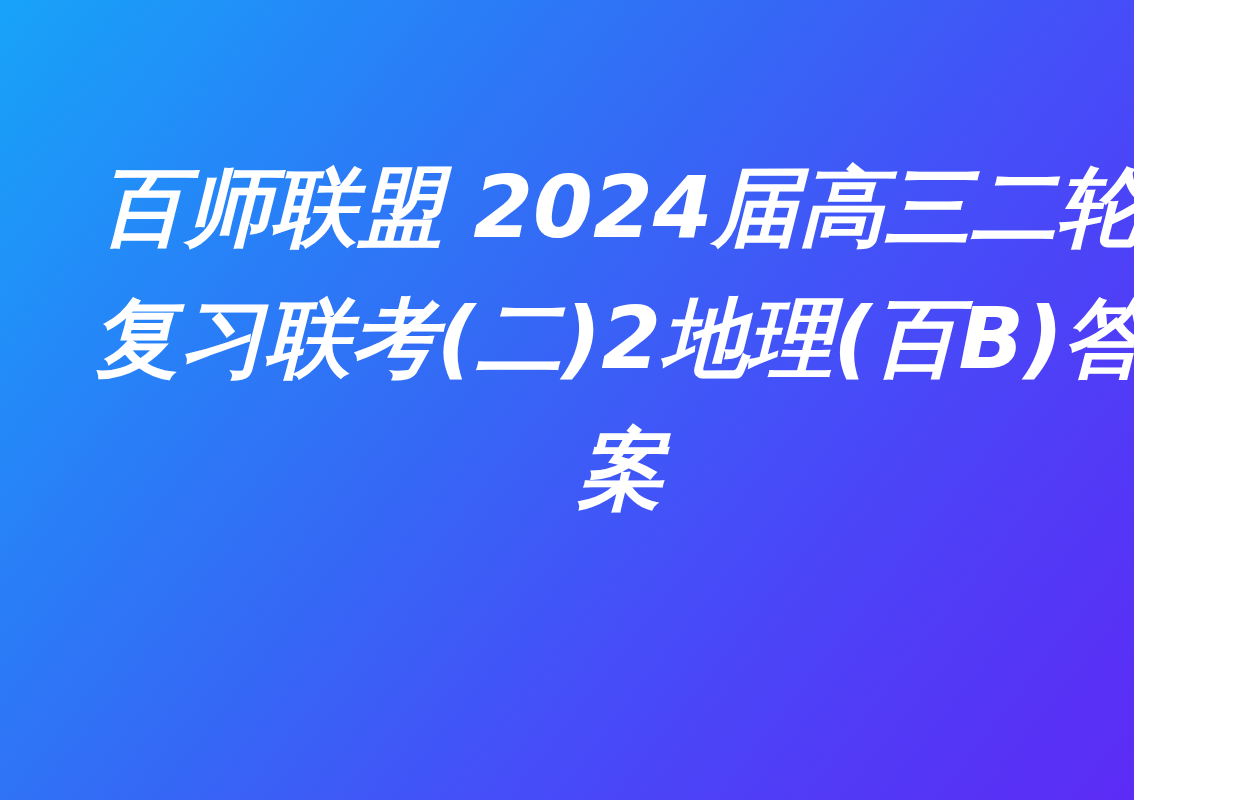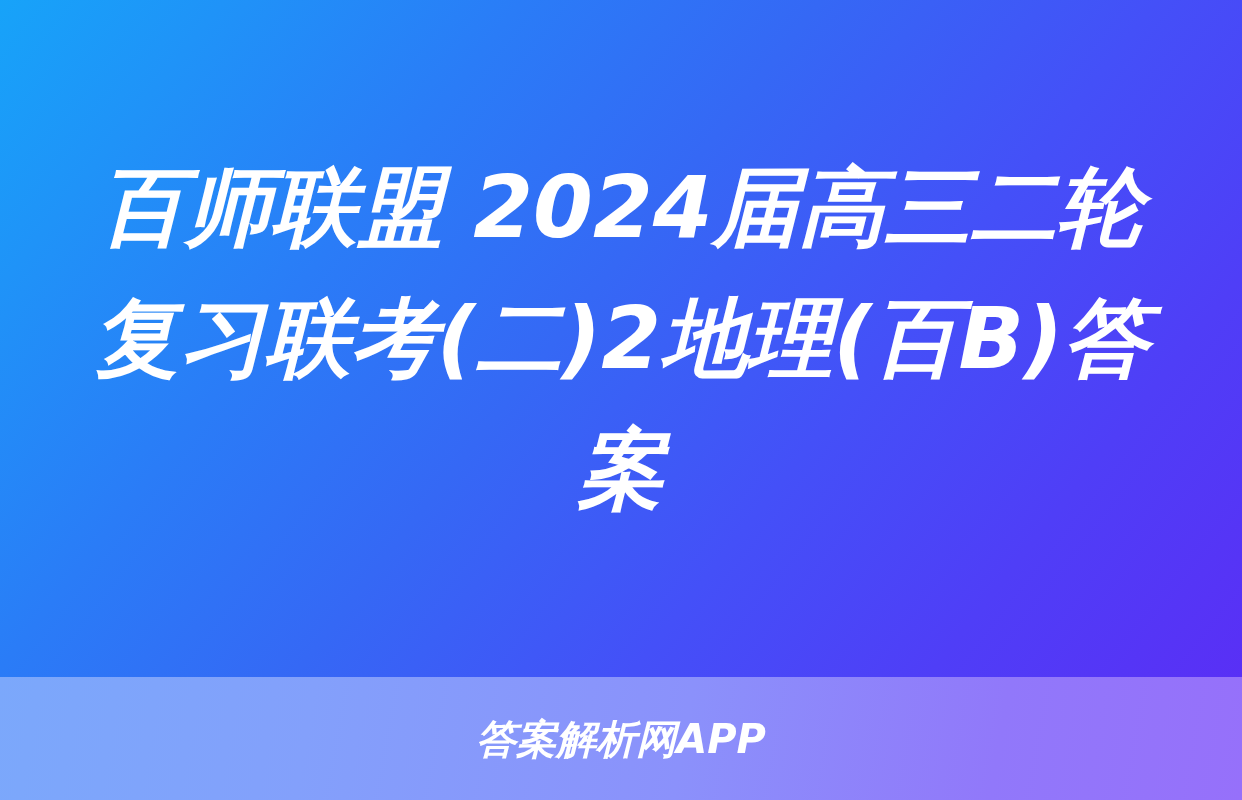--- a/index.html
+++ b/index.html
@@ -10,21 +10,21 @@
 
   body {
     width: 1242px;
     height: 800px;
     overflow: hidden;
     font-family: "Liberation Sans", "DejaVu Sans", sans-serif;
   }
 
   .poster {
     position: relative;
-    width: 1242px;
+    width: 1134px;
     height: 800px;
     box-sizing: border-box;
     background: linear-gradient(128deg,
         #17a3f9 0%,
         #1f93f8 12%,
         #2a7cf7 28%,
         #3568f5 44%,
         #4450f8 62%,
         #4f3ef7 78%,
         #5c2bf5 100%);
@@ -93,17 +93,14 @@
 </style>
 </head>
 <body>
 
 <div class="poster">
 
   <div class="title-area">
     <h1 class="title-text">百师联盟 2024届高三二轮复习联考(二)2地理(百B)答案</h1>
   </div>
 
-  <div class="footer-band">
-    <p class="footer-text">答案解析网APP</p>
-  </div>
 
 </div>
 
 </body></html>

